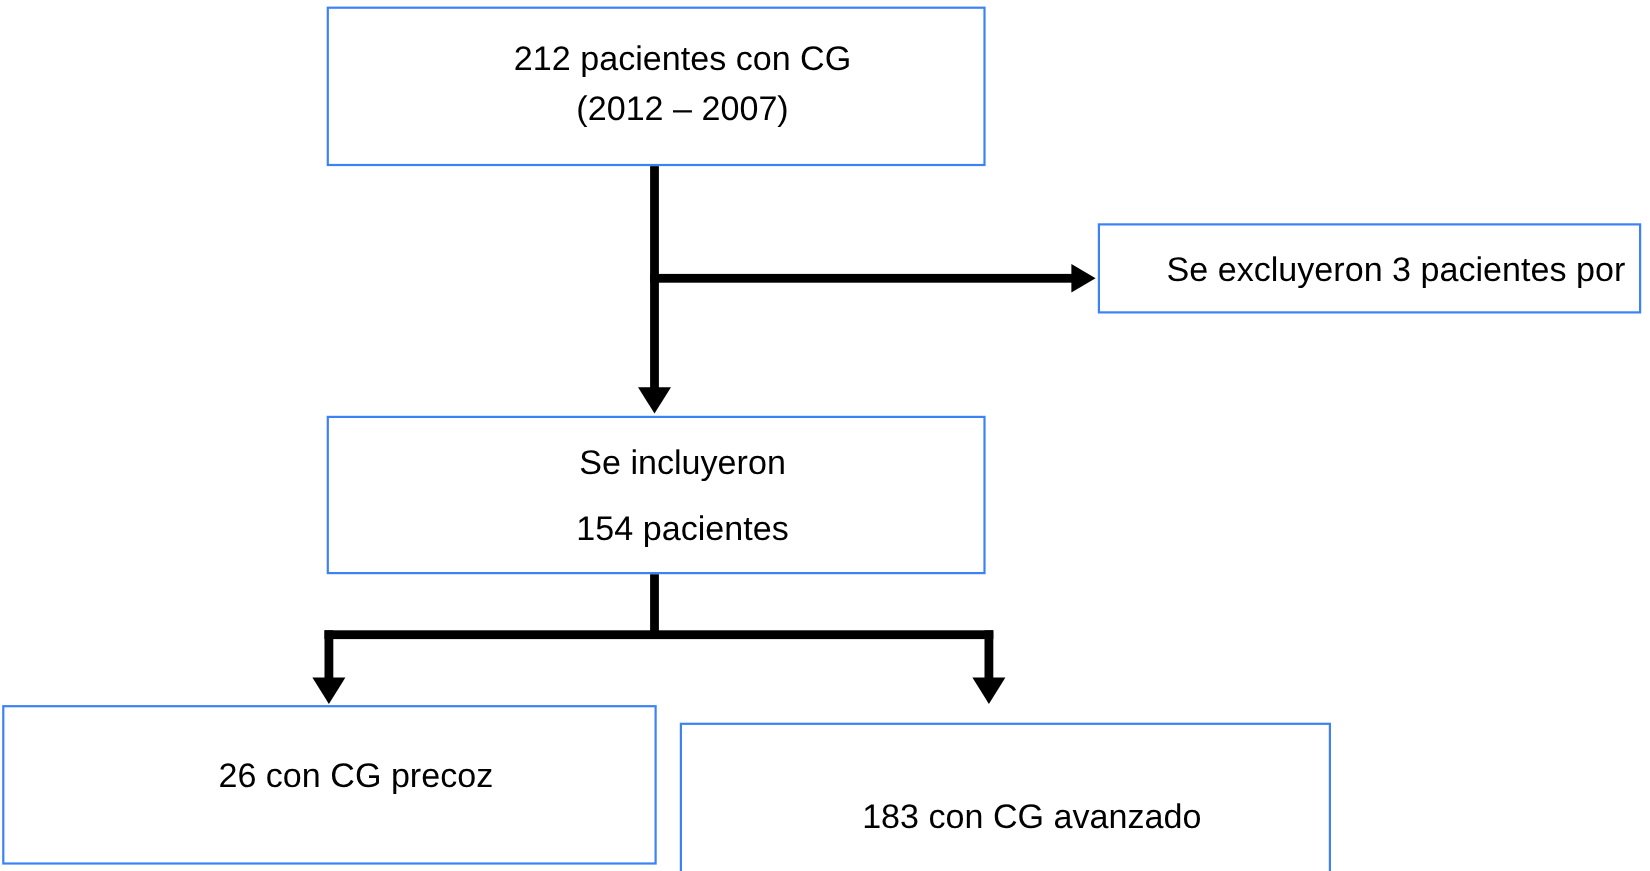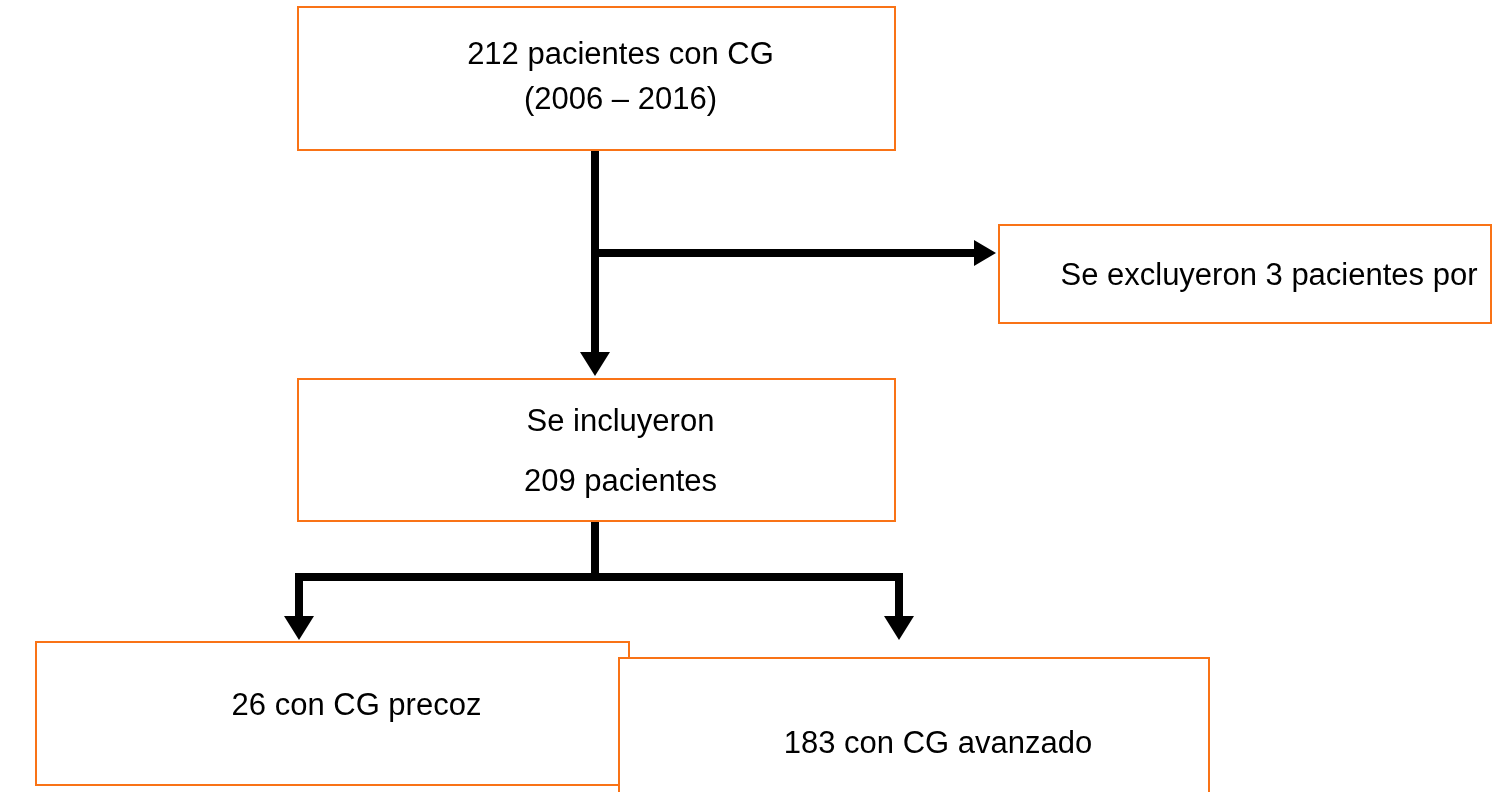--- a/index.html
+++ b/index.html
@@ -12,39 +12,39 @@
     width: 1500px;
     height: 792px;
     background: #ffffff;
     font-family: "Liberation Sans", "DejaVu Sans", sans-serif;
     color: #000000;
     overflow: hidden;
   }
   .node {
     position: absolute;
     background: #ffffff;
-    border: 2px solid #f97316;
+    border: 2px solid #3b82f6;
     box-sizing: border-box;
     display: flex;
     flex-direction: column;
     align-items: center;
     justify-content: center;
     text-align: left;
     font-size: 31px;
     line-height: 45px;
     color: #000000;
     padding-left: 48px;
   }
   .node span { display: block; white-space: nowrap; }
 
   
   .box-total    { left: 297px; top: 6px;   width: 599px; height: 145px; padding-bottom: 6px; }
-  .box-excluded { left: 998px; top: 203px; width: 494px; height: 100px; margin-top: 21px; }
+  .box-excluded { left: 998px; top: 203px; width: 494px; height: 82px; }
   .box-included { left: 297px; top: 378px; width: 599px; height: 144px; gap: 15px; }
-  .box-early    { left: 2px;   top: 641px; width: 595px; height: 145px; padding-bottom: 18px; margin-left: 33px; }
+  .box-early    { left: 2px;   top: 641px; width: 595px; height: 145px; padding-bottom: 18px; }
   .box-advanced { left: 618px; top: 641px; width: 592px; height: 145px; padding-top: 26px; margin-top: 16px; }
 
   
   .line {
     position: absolute;
     background: #000000;
   }
   .shaft-v1    { left: 591px; top: 150px; width: 8px;   height: 203px; }
   .shaft-h1    { left: 591px; top: 249px; width: 384px; height: 8px; }
   .shaft-v2    { left: 591px; top: 521px; width: 8px;   height: 58px; }
@@ -84,30 +84,30 @@
   <div class="line shaft-ldrop"></div>
   <div class="line shaft-rdrop"></div>
 
   <div class="arrow arrow-down ah-included"></div>
   <div class="arrow arrow-right ah-excluded"></div>
   <div class="arrow arrow-down ah-early"></div>
   <div class="arrow arrow-down ah-advanced"></div>
 
   <div class="node box-total">
     <span>212 pacientes con CG</span>
-    <span>(2006 – 2016)</span>
+    <span>(2012 – 2007)</span>
   </div>
 
   <div class="node box-excluded">
     <span>Se excluyeron 3 pacientes por</span>
   </div>
 
   <div class="node box-included">
     <span>Se incluyeron</span>
-    <span>209 pacientes</span>
+    <span>154 pacientes</span>
   </div>
 
   <div class="node box-early">
     <span>26 con CG precoz</span>
   </div>
 
   <div class="node box-advanced">
     <span>183 con CG avanzado</span>
   </div>
 

